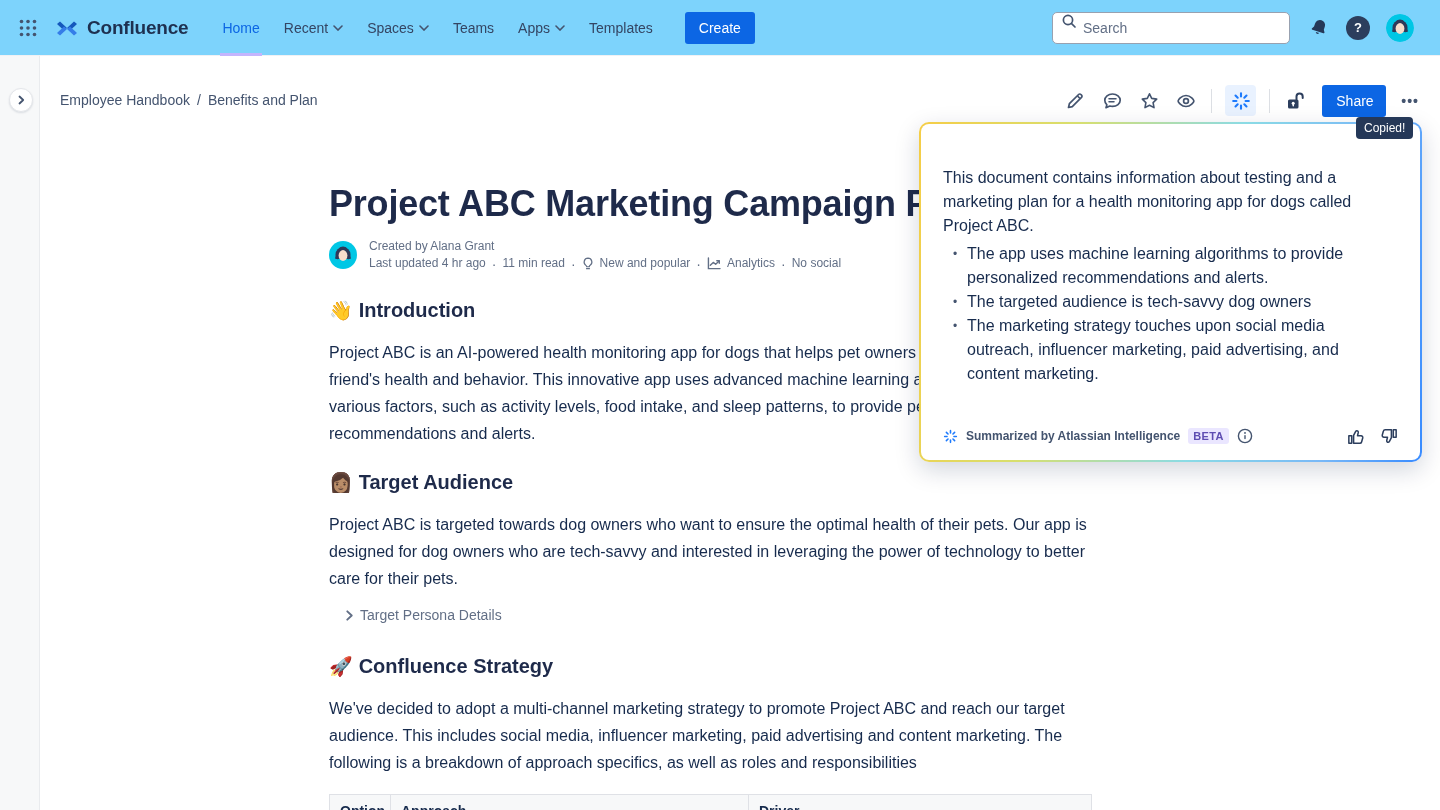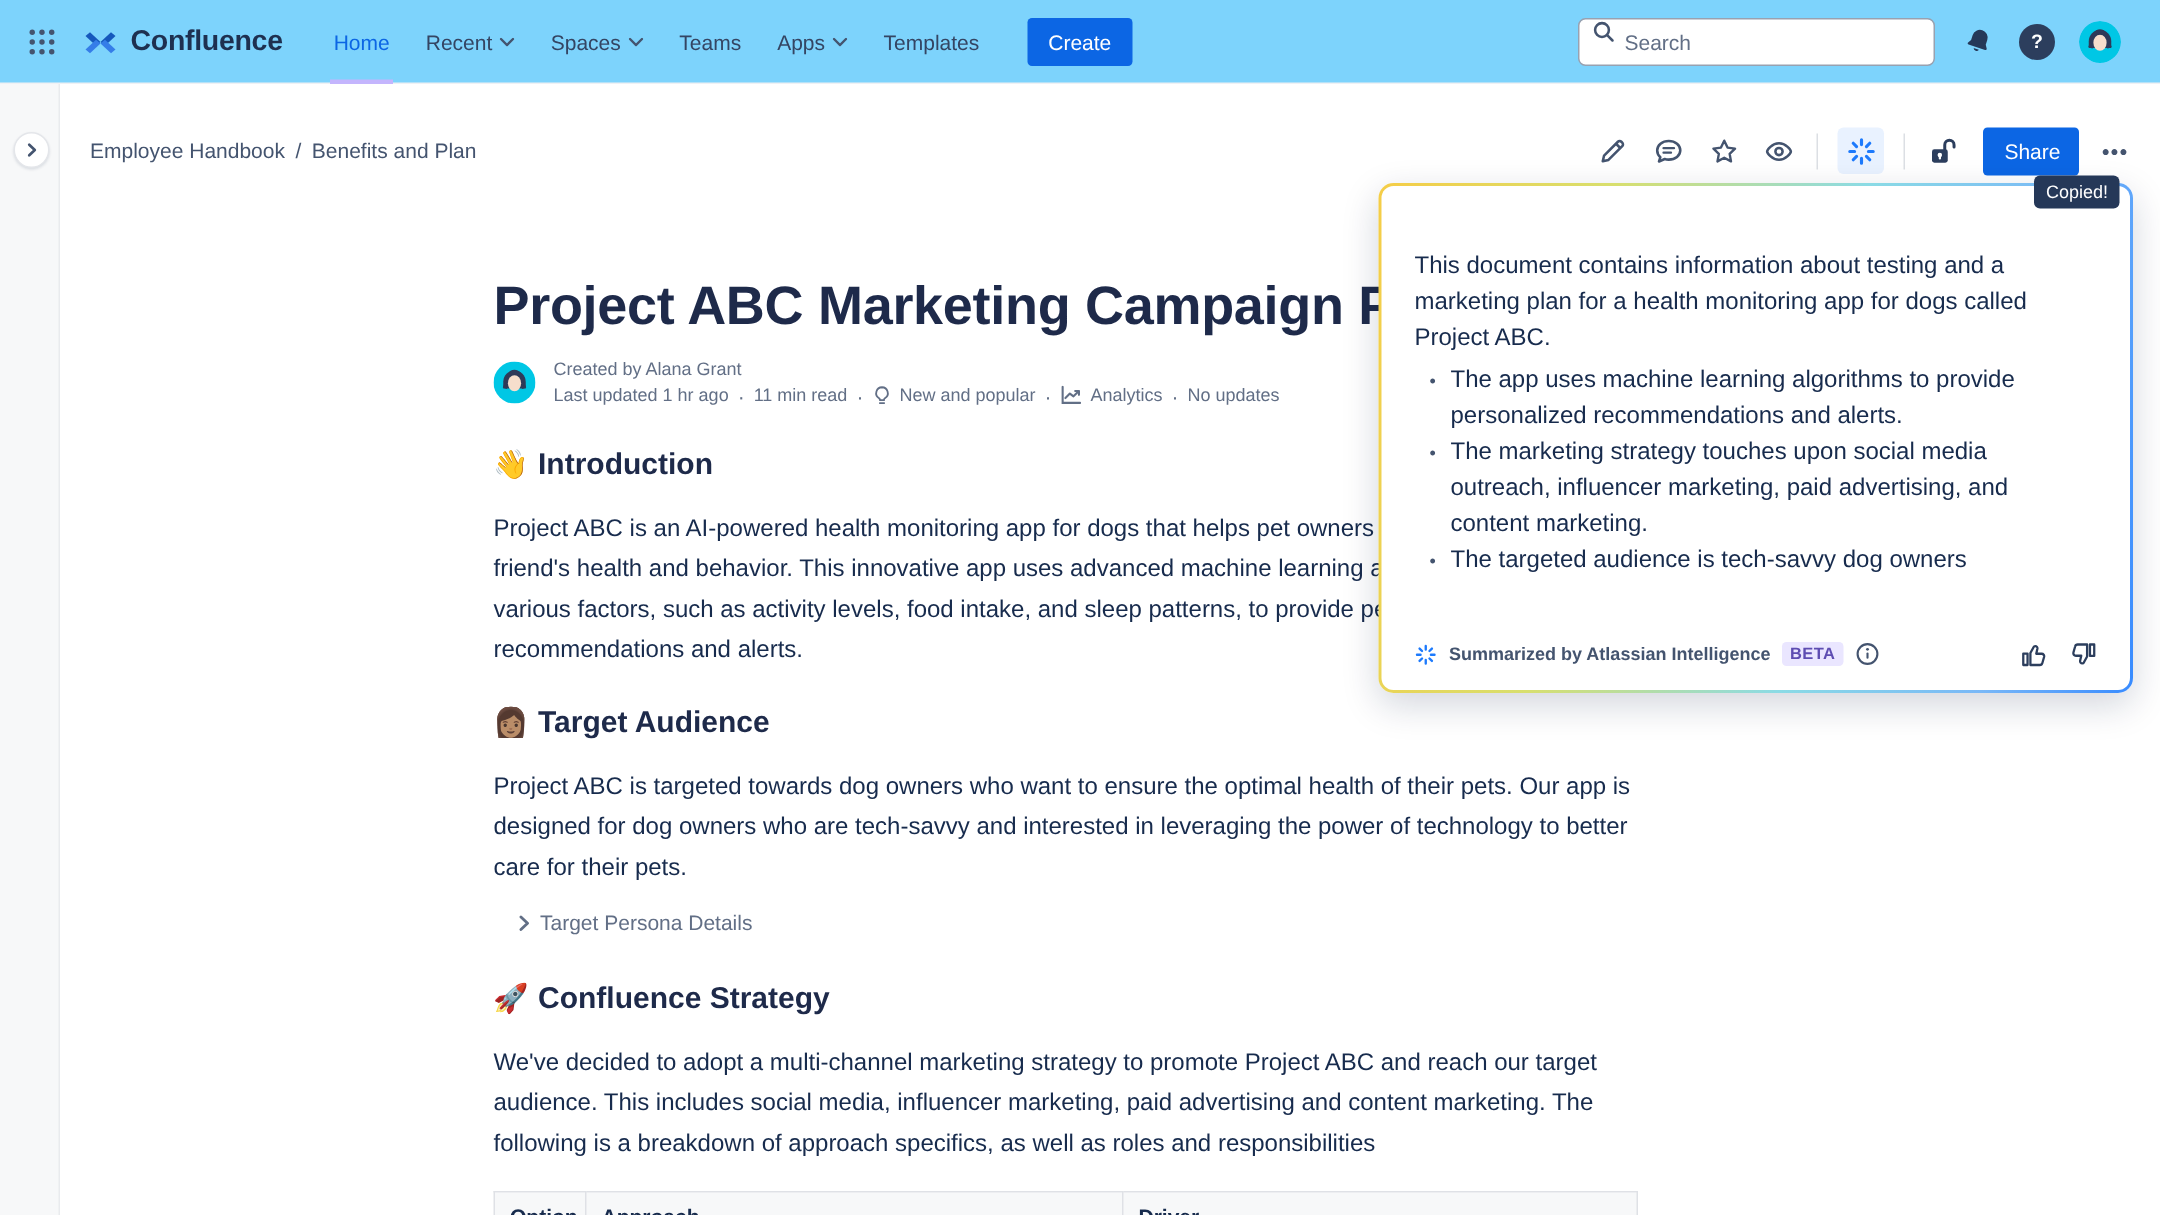--- a/index.html
+++ b/index.html
@@ -268,38 +268,38 @@
       <svg width="28" height="28" viewBox="0 0 28 28">
         <circle cx="14" cy="14" r="14" fill="#00C7E5"></circle>
         <path d="M6.5 13.5a7.5 7.5 0 0 1 15 0v4.5h-15z" fill="#2E3A59"></path>
         <ellipse cx="14" cy="14.5" rx="4.4" ry="5.4" fill="#F6DECC"></ellipse>
         <path d="M9 11.5a6 6 0 0 1 10 0c.3-3-1.6-6-5-6s-5.3 3-5 6z" fill="#2E3A59"></path>
         <path d="M8.2 12c-.5 2.2-.2 4.6 1 6.5l-3-1.2zM19.8 12c.5 2.2.2 4.6-1 6.5l3-1.2z" fill="#2E3A59"></path>
       </svg>
       <div class="byline-text">
         <div>Created by Alana Grant</div>
         <div class="byline-meta">
-          <span>Last updated 1 hr ago</span>
+          <span>Last updated 4 hr ago</span>
           <span class="meta-dot">·</span>
           <span>11 min read</span>
           <span class="meta-dot">·</span>
           <svg width="12" height="14" viewBox="0 0 14 16">
             <path d="M7 1.2a4.6 4.6 0 0 0-2.5 8.4c.6.4 1 1 1 1.6h3c0-.6.4-1.2 1-1.6A4.6 4.6 0 0 0 7 1.2z" fill="none" stroke="#626F86" stroke-width="1.4"></path>
             <path d="M5.3 13.5h3.4" stroke="#626F86" stroke-width="1.4" stroke-linecap="round"></path>
           </svg>
           <span>New and popular</span>
           <span class="meta-dot">·</span>
           <svg width="14" height="13" viewBox="0 0 15 14">
             <path d="M1.5 1v11.5H14" fill="none" stroke="#626F86" stroke-width="1.5" stroke-linecap="round"></path>
             <path d="M3.5 9l3.2-3.2 2.6 2L13 4.2" fill="none" stroke="#626F86" stroke-width="1.5" stroke-linecap="round" stroke-linejoin="round"></path>
             <path d="M10.5 4h2.7v2.7" fill="none" stroke="#626F86" stroke-width="1.5" stroke-linecap="round" stroke-linejoin="round"></path>
           </svg>
           <span>Analytics</span>
           <span class="meta-dot">·</span>
-          <span>No updates</span>
+          <span>No social</span>
         </div>
       </div>
     </div>
 
     <h2 class="section-h">
       <span class="emoji">👋</span>
       <span>Introduction</span>
     </h2>
     <p class="body">Project ABC is an AI-powered health monitoring app for dogs that helps pet owners keep track of their furry friend's health and behavior. This innovative app uses advanced machine learning algorithms to analyze various factors, such as activity levels, food intake, and sleep patterns, to provide personalized recommendations and alerts.</p>
 
@@ -331,22 +331,22 @@
       </tr>
     </tbody>
       </table>
   </article>
 
   <div class="summary-wrap">
     <div class="summary-panel">
       <p class="summary-body">This document contains information about testing and a marketing plan for a health monitoring app for dogs called Project ABC.</p>
       <ul class="summary-bullets">
         <li>The app uses machine learning algorithms to provide personalized recommendations and alerts.</li>
+        <li>The targeted audience is tech-savvy dog owners</li>
         <li>The marketing strategy touches upon social media outreach, influencer marketing, paid advertising, and content marketing.</li>
-        <li>The targeted audience is tech-savvy dog owners</li>
       </ul>
       <div class="summary-footer">
         <svg width="15" height="15" viewBox="0 0 20 20">
           <g stroke="#1D7AFC" stroke-width="2.1" stroke-linecap="round">
             <path d="M10 2.2v3.2M10 14.6v3.2M2.2 10h3.2M14.6 10h3.2"></path>
             <path d="M4.5 4.5l2.2 2.2M13.3 13.3l2.2 2.2M15.5 4.5l-2.2 2.2M6.7 13.3l-2.2 2.2"></path>
           </g>
         </svg>
         <span class="summary-footer-label">Summarized by Atlassian Intelligence</span>
         <span class="beta-badge">BETA</span>

